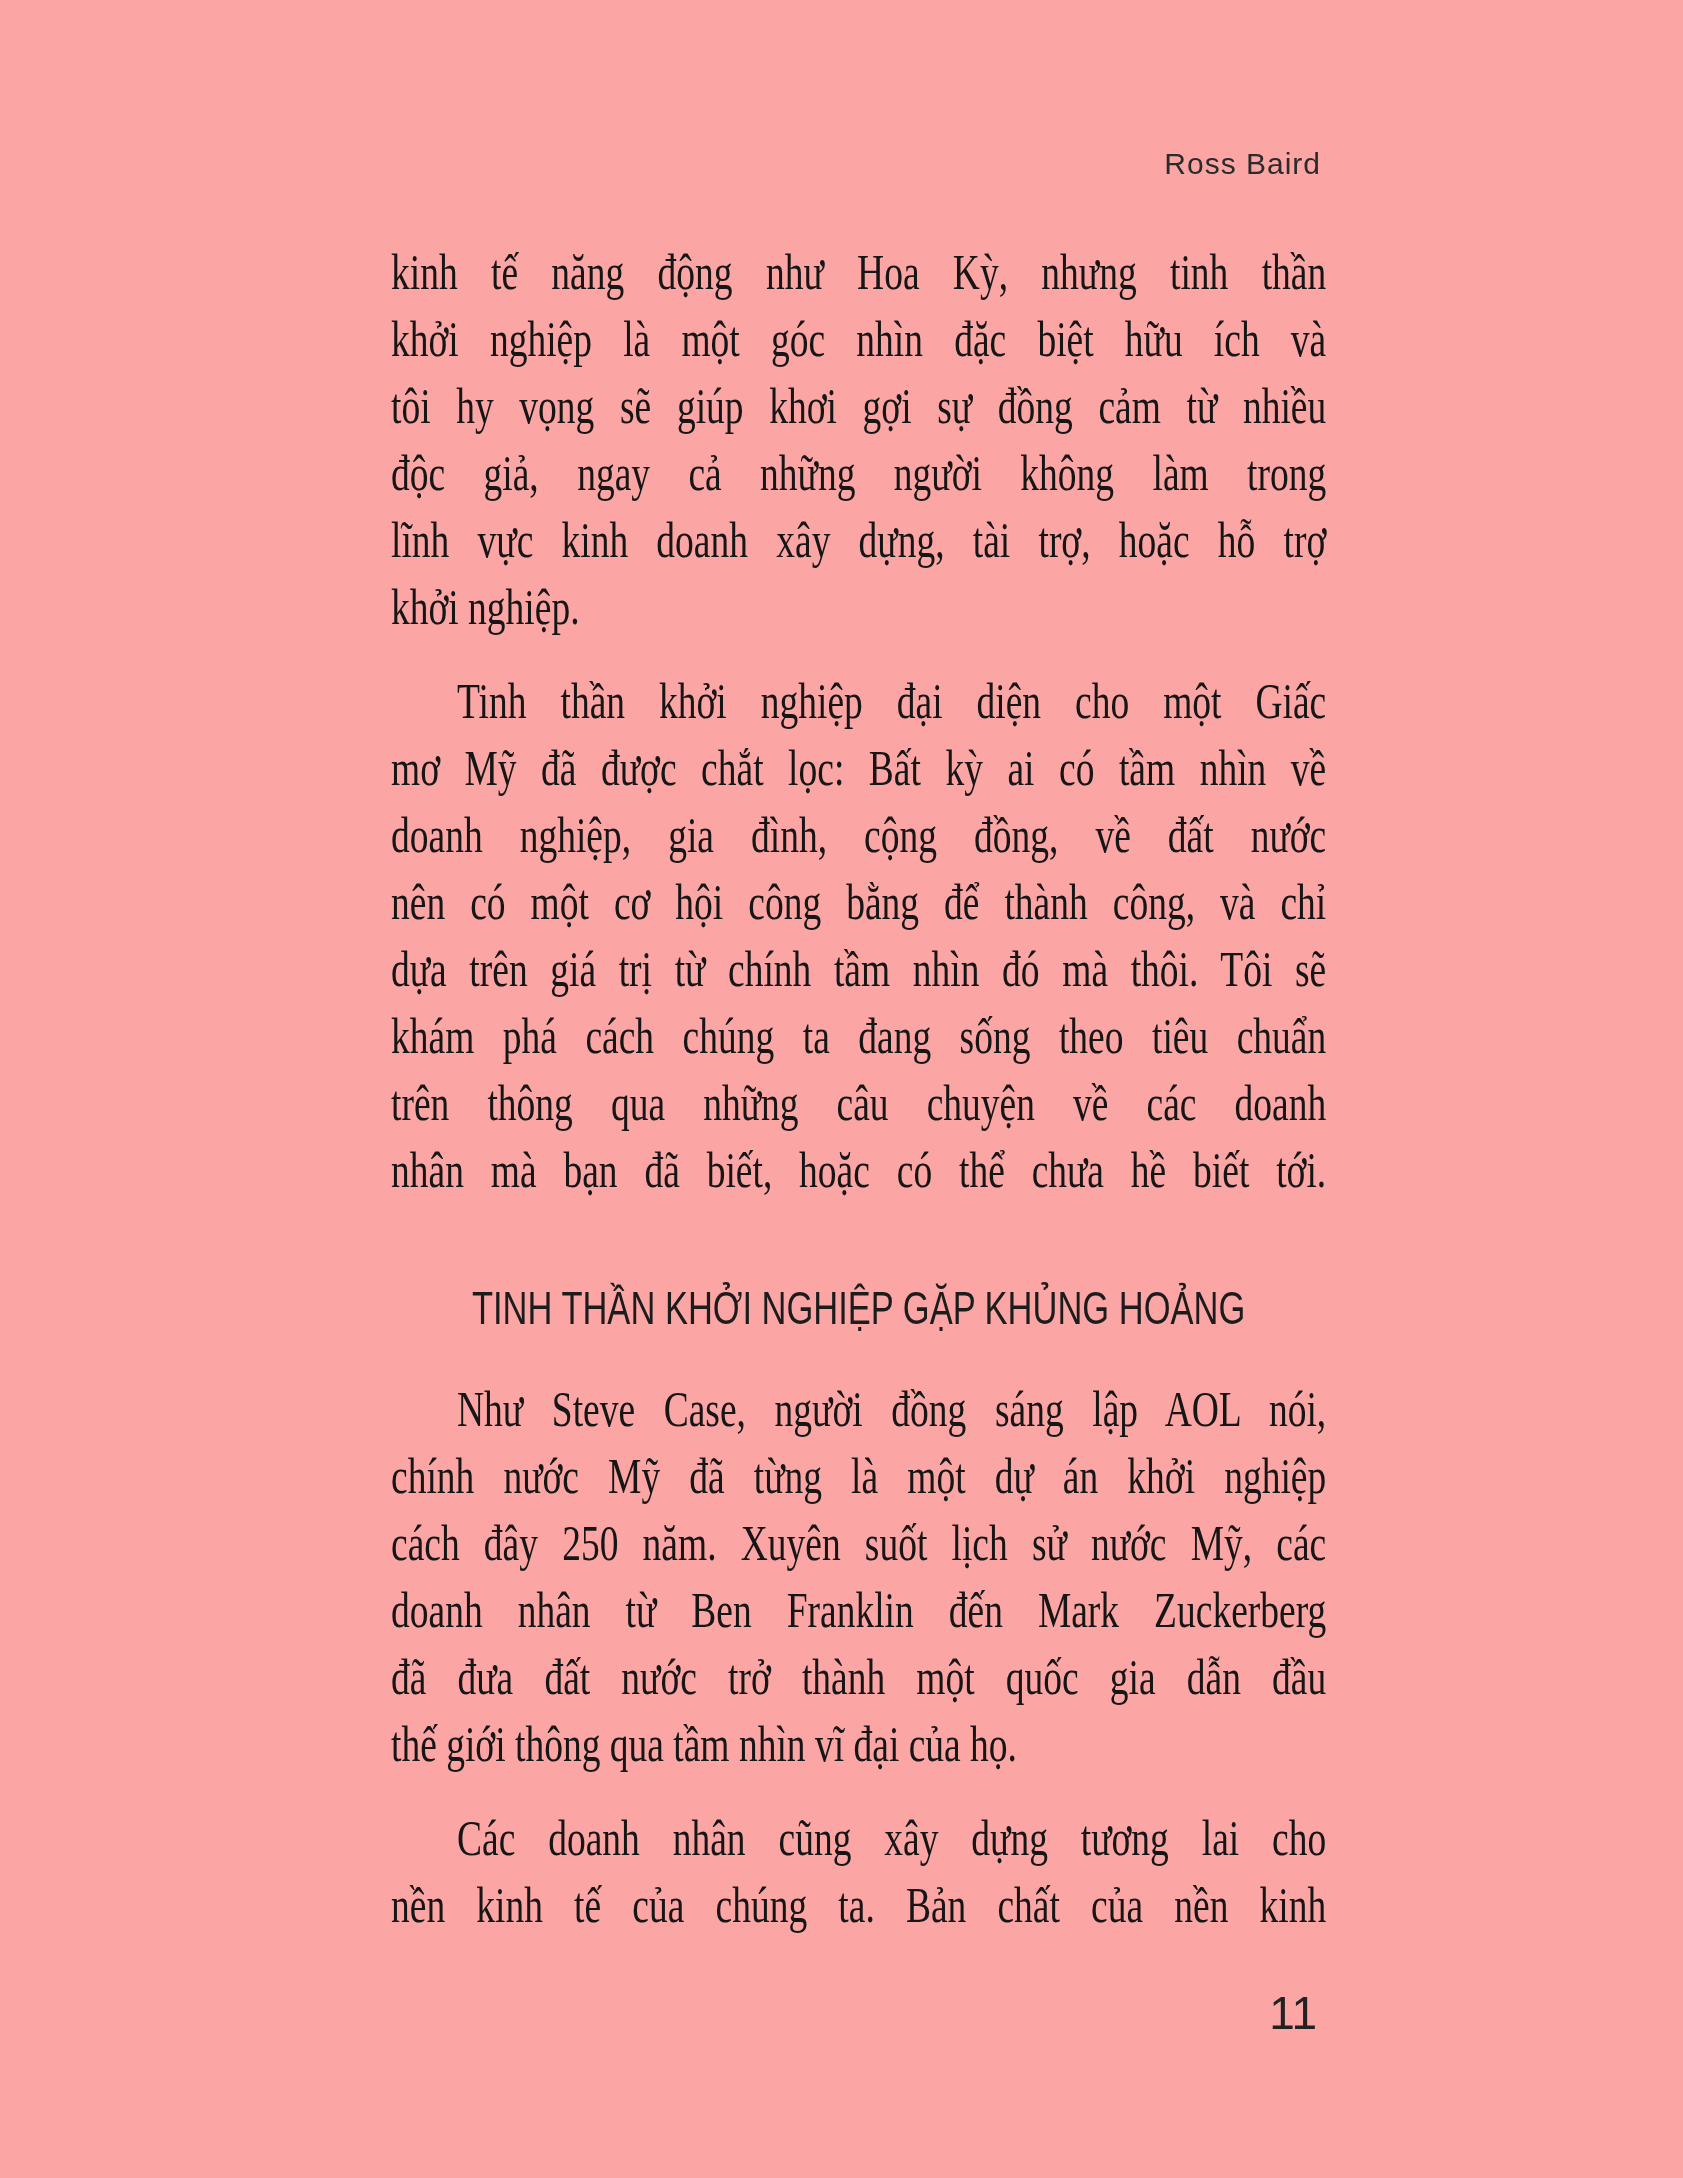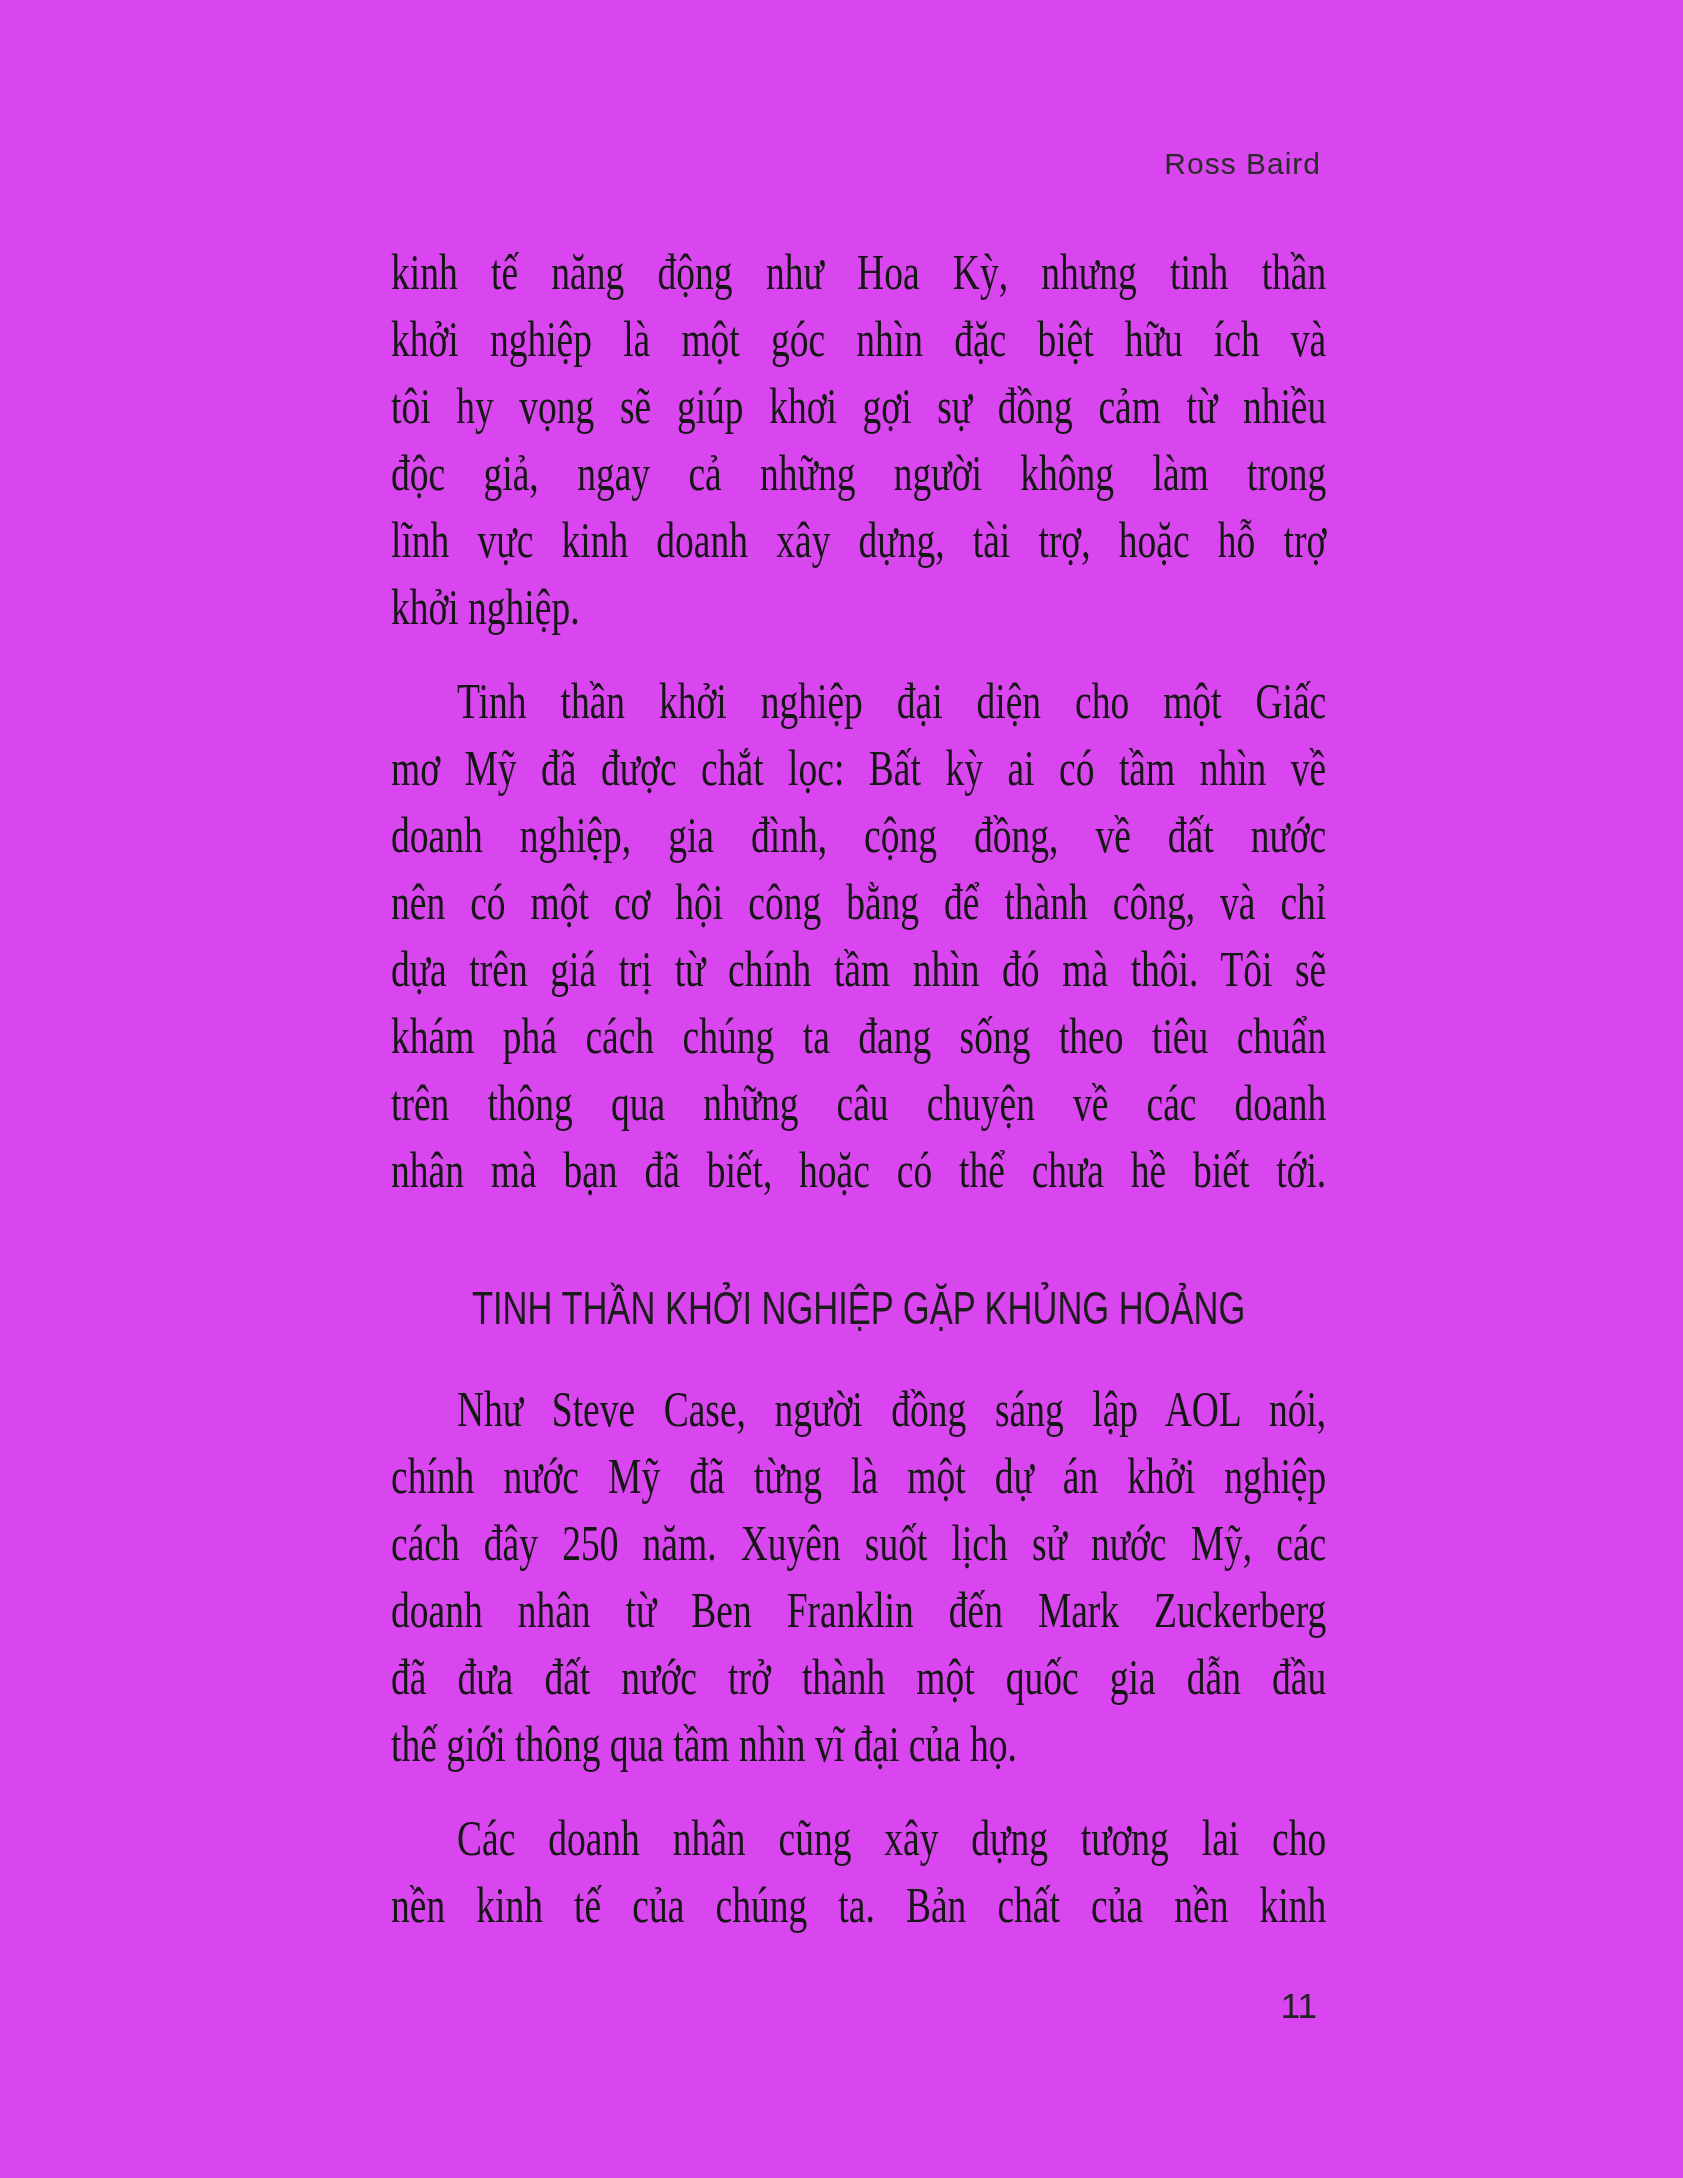--- a/index.html
+++ b/index.html
@@ -4,21 +4,21 @@
 <style>
   html, body {
     margin: 0;
     padding: 0;
     background: #ffffff;
   }
   .page {
     position: relative;
     width: 1683px;
     height: 2178px;
-    background: #d946ef;
+    background: #fca5a5;
     overflow: hidden;
     color: #1a1a1a;
   }
   .running-header {
     position: absolute;
     top: 147px;
     left: 0;
     width: 1321px;
     text-align: right;
     font-family: "Liberation Sans", sans-serif;
@@ -59,21 +59,21 @@
     color: #1c1c1c;
     white-space: nowrap;
   }
   .page-number {
     position: absolute;
     top: 1986px;
     left: 0;
     width: 1317px;
     text-align: right;
     font-family: "Liberation Sans", sans-serif;
-    font-size: 35px;
+    font-size: 46px;
     color: #222222;
   }
 </style>
 </head>
 <body>
 
 <div class="page">
   <div class="running-header">Ross Baird</div>
 
   <div class="body-text" id="page-body">

